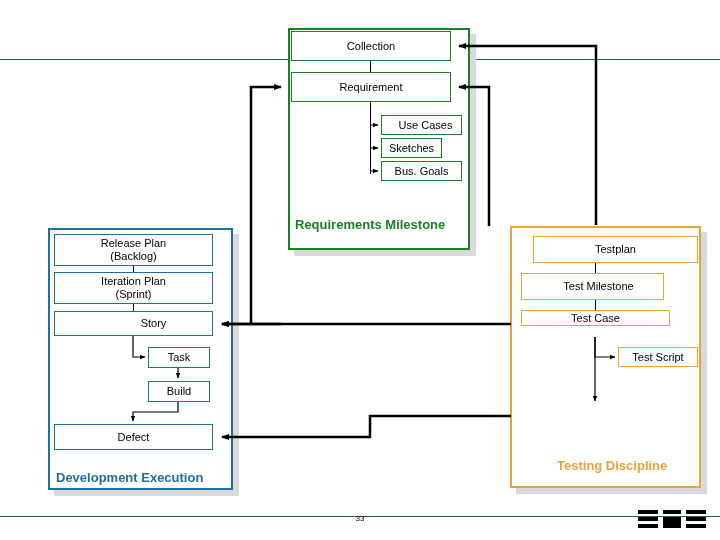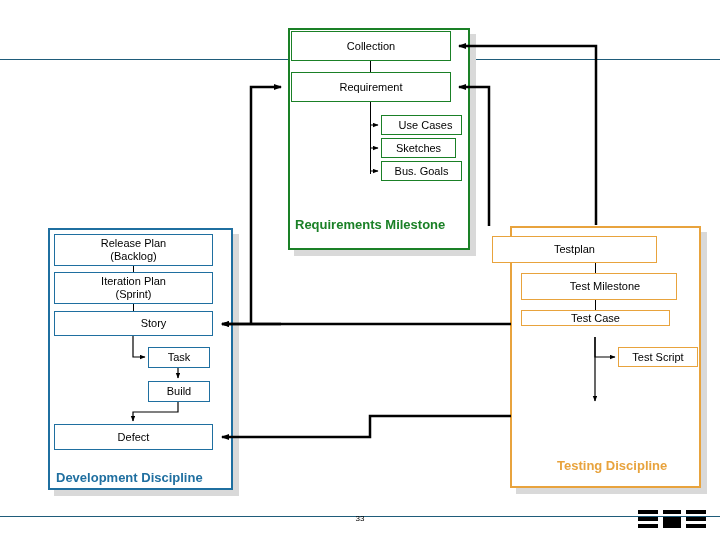--- a/index.html
+++ b/index.html
@@ -142,32 +142,32 @@
   <div class="box green-box" style="left:291px; top:72px; width:160px; height:30px;">
     <span>Requirement</span>
   </div>
 
   <div class="ln lnv" style="left:370px; top:102px; height:72px; width:1px;"></div>
 
   <div class="box green-box" style="left:381px; top:115px; width:81px; height:20px;padding-left:8px;">
     <span>Use Cases</span>
   </div>
 
-  <div class="box green-box" style="left:381px; top:138px; width:75px; height:20px;">
+  <div class="box green-box" style="left:381px; top:138px; width:61px; height:20px;">
     <span>Sketches</span>
   </div>
 
   <div class="box green-box" style="left:381px; top:161px; width:81px; height:20px;">
     <span>Bus. Goals</span>
   </div>
 
   <div class="group-shadow" style="left:54px; top:234px; width:185px; height:262px;"></div>
   <div class="group group-blue" style="left:48px; top:228px; width:185px; height:262px;"></div>
 
-  <div class="label label-blue" style="left:56px; top:470px;">Development Discipline</div>
+  <div class="label label-blue" style="left:56px; top:470px;">Development Execution</div>
 
   <div class="box blue-box two-line" style="left:54px; top:234px; width:159px; height:32px;">
     <span>Release Plan</span>
     <span>(Backlog)</span>
   </div>
   <div class="ln lnv" style="left:133px; top:266px; height:6px; width:1px;"></div>
 
   <div class="box blue-box two-line" style="left:54px; top:272px; width:159px; height:32px;">
     <span>Iteration Plan</span>
     <span>(Sprint)</span>
@@ -188,26 +188,26 @@
 
   <div class="box blue-box" style="left:54px; top:424px; width:159px; height:26px;">
     <span>Defect</span>
   </div>
 
   <div class="group-shadow" style="left:516px; top:232px; width:191px; height:262px;"></div>
   <div class="group group-orange" style="left:510px; top:226px; width:191px; height:262px;"></div>
 
   <div class="label label-orange" style="left:557px; top:458px;">Testing Discipline</div>
 
-  <div class="box orange-box" style="left:492px; top:236px; width:165px; height:27px;">
+  <div class="box orange-box" style="left:533px; top:236px; width:165px; height:27px;">
     <span>Testplan</span>
   </div>
   <div class="ln lnv" style="left:595px; top:263px; height:10px; width:1px;"></div>
 
-  <div class="box orange-box" style="left:521px; top:273px; width:156px; height:27px;padding-left:12px;">
+  <div class="box orange-box" style="left:521px; top:273px; width:143px; height:27px;padding-left:12px;">
     <span>Test Milestone</span>
   </div>
   <div class="ln lnv" style="left:595px; top:300px; height:10px; width:1px;"></div>
 
   <div class="box orange-box" style="left:521px; top:310px; width:149px; height:16px;">
     <span>Test Case</span>
   </div>
 
   <div class="box orange-box" style="left:618px; top:347px; width:80px; height:20px;">
     <span>Test Script</span>

